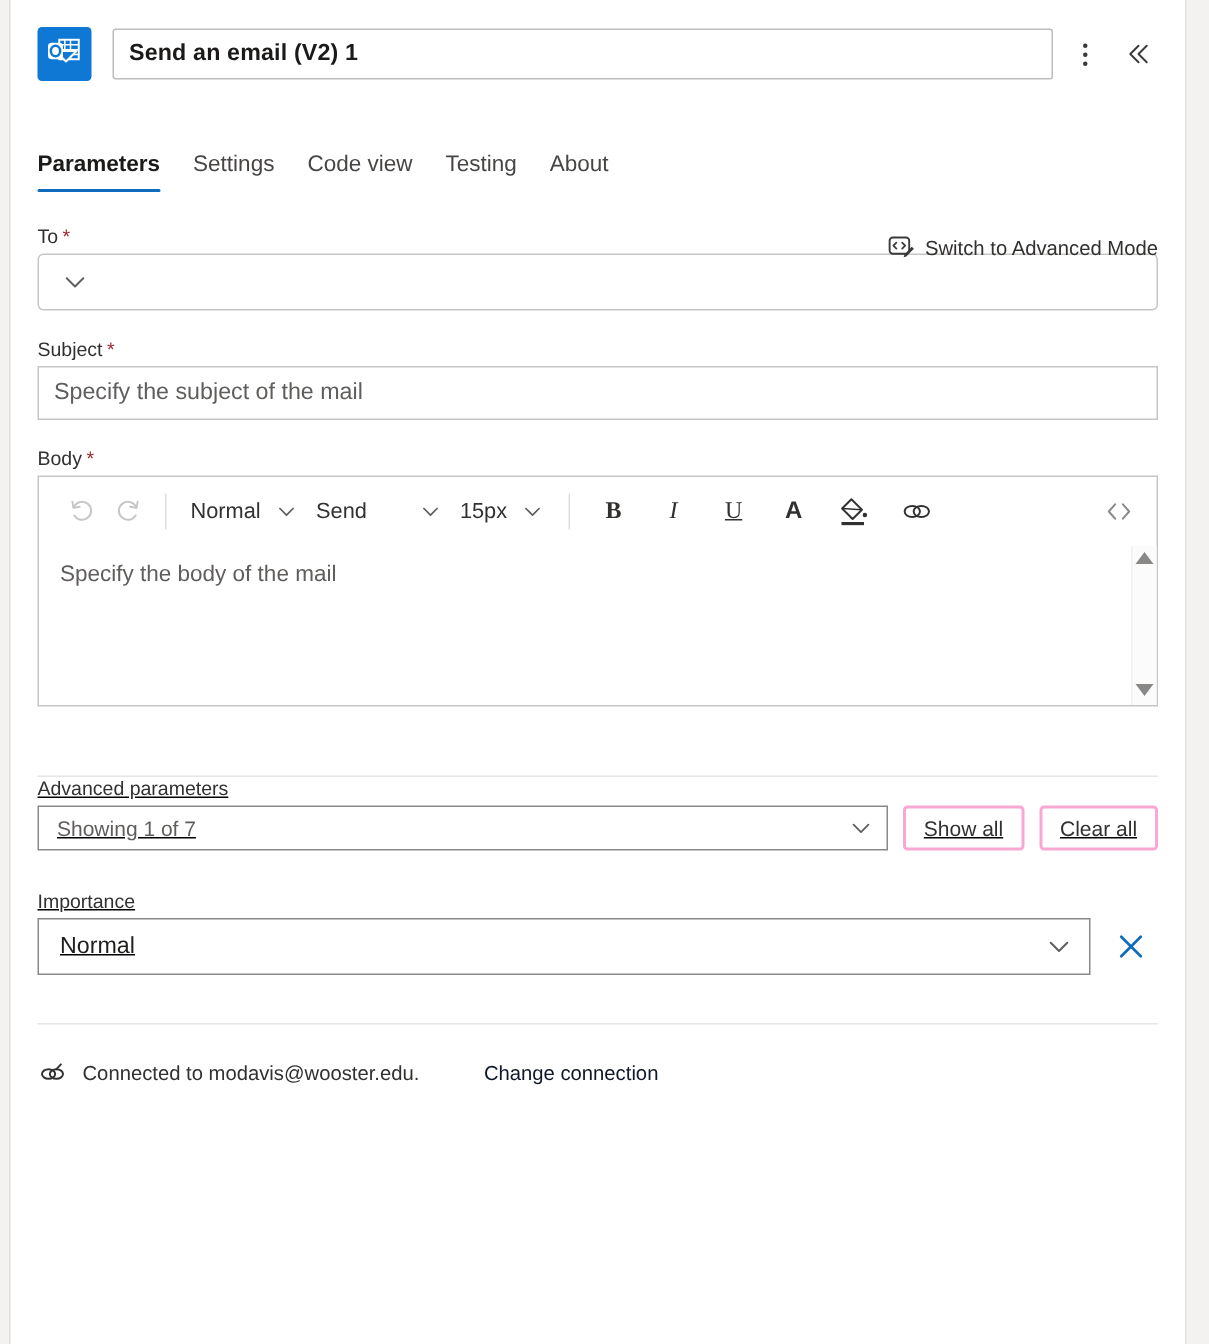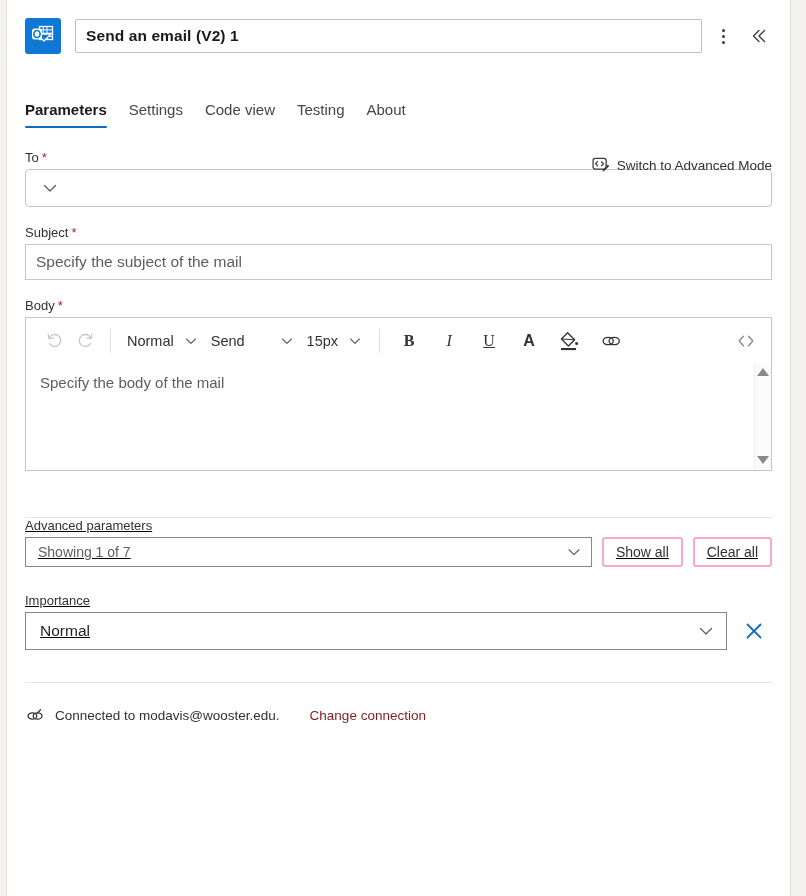--- a/index.html
+++ b/index.html
@@ -261,21 +261,21 @@
   .conn {
     display: flex;
     align-items: center;
     padding: 0 18px;
     gap: 0;
     font-size: 13.5px;
     text-align: right;
   }
   .conn-icon { width: 22px; color: #323130; display: flex; align-items: center; }
   .conn-text { color: #323130; margin-left: 8px; }
-  .conn-link { color: #7f1d1d; margin-left: 30px; }
+  .conn-link { color: #0f172a; margin-left: 43px; }
   .chev { color: #605e5c; display: flex; align-items: center; }
 </style>
 </head>
 <body>
 
 <div id="panel">
 
   <div class="header">
     <div class="app-icon">
       <svg width="24" height="24" viewBox="0 0 24 24">

